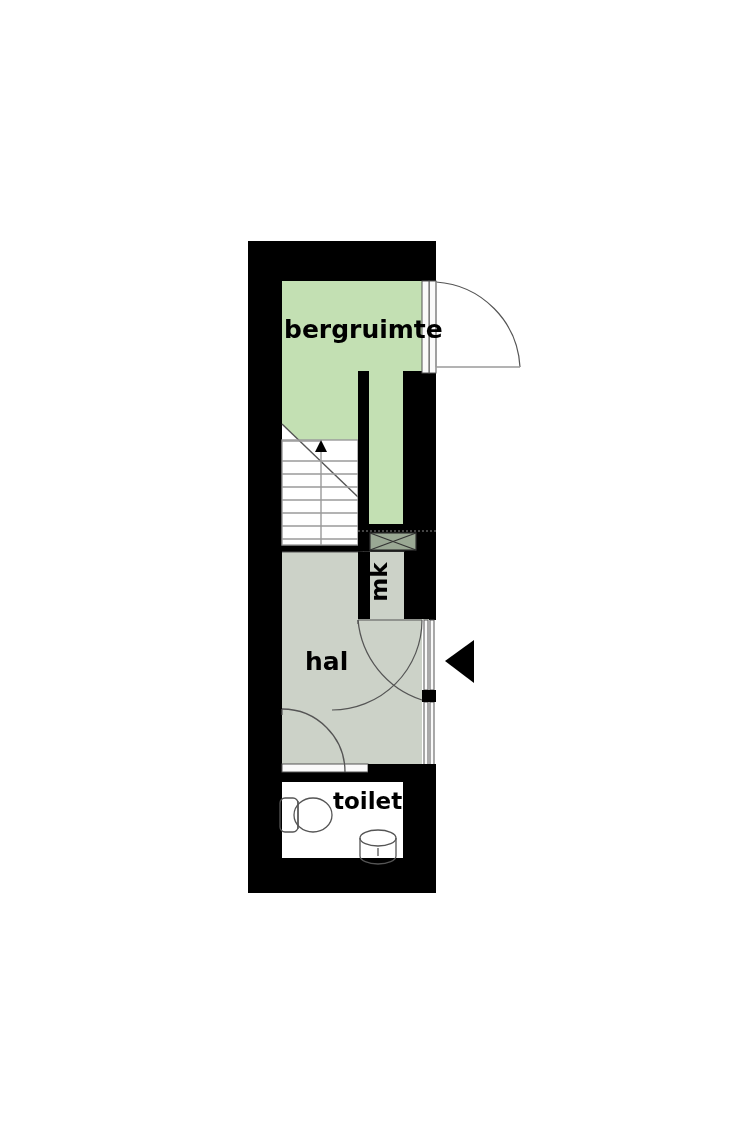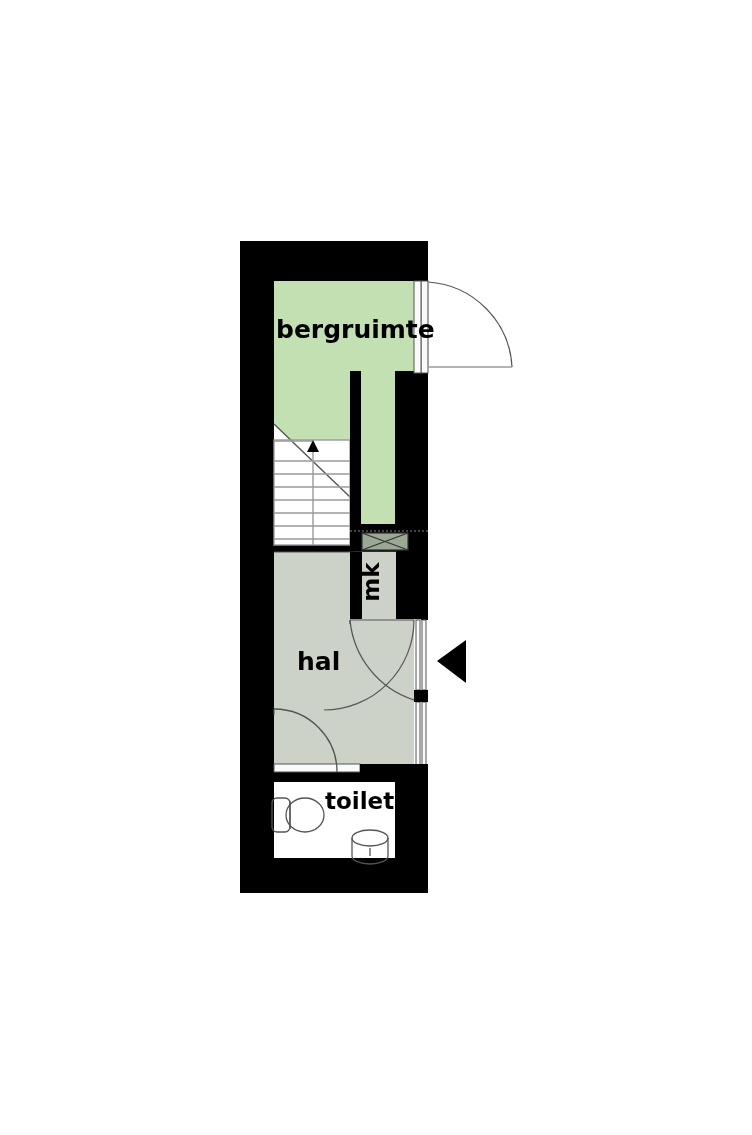--- a/index.html
+++ b/index.html
@@ -9,21 +9,21 @@
   }
   body {
     width: 752px;
     height: 1135px;
     position: relative;
     overflow: hidden;
     font-family: "DejaVu Sans", sans-serif;
   }
   #plan-root {
     position: absolute;
-    left: 0;
+    left: 8px;
     top: 0;
     width: 628px;
     height: 1135px;
   }
   svg#floorplan {
     display: block;
     width: 752px;
     height: 1135px;
   }
   .room-label {

